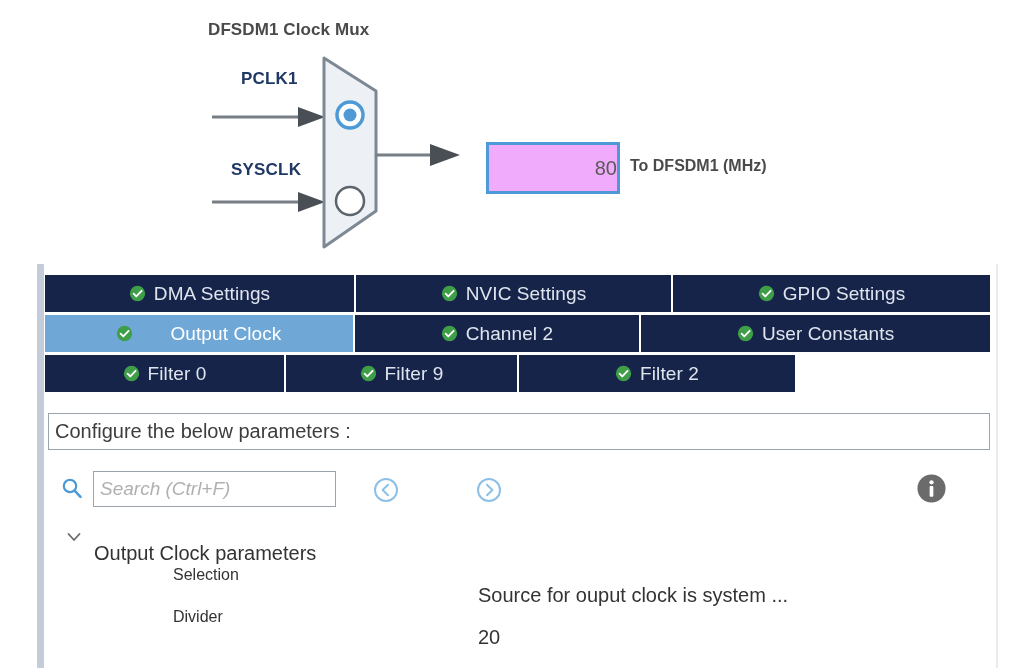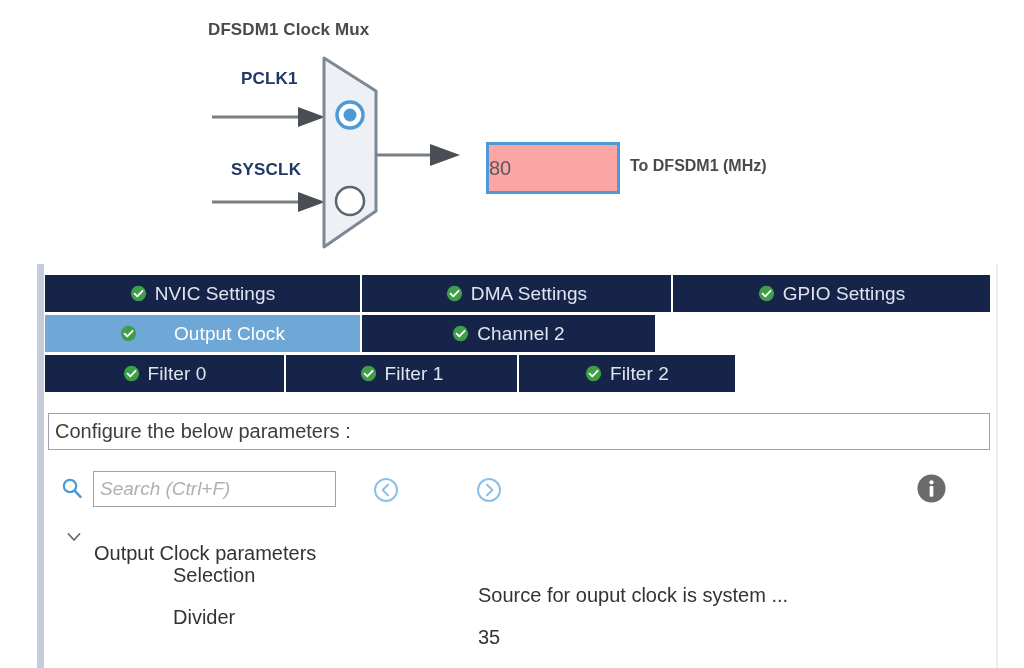--- a/index.html
+++ b/index.html
@@ -46,25 +46,25 @@
   #mux-svg {
     position: absolute;
     left: 180px; top: 55px;
   }
 
   #out-box {
     position: absolute;
     left: 486px; top: 142px;
     width: 134px; height: 52px;
     border: 3px solid #4d9ad6;
-    background: #fca5a5;
+    background: #f0abfc;
     box-sizing: border-box;
     display: flex;
     align-items: center;
-    justify-content: flex-start;
+    justify-content: flex-end;
     font-size: 20px;
     color: #5a5a5a;
   }
   #out-caption {
     position: absolute;
     left: 630px; top: 157px;
     font-size: 16px;
     font-weight: bold;
     color: #4a4a4a;
     white-space: nowrap;
@@ -207,21 +207,21 @@
   }
   .param-row {
     display: flex;
     height: 42px;
     align-items: center;
   }
   .param-name {
     width: 430px;
     padding-left: 125px;
     box-sizing: border-box;
-    font-size: 20px;
+    font-size: 16px;
     color: #333333;
     white-space: nowrap;
   }
   .param-value {
     font-size: 20px;
     color: #333333;
     white-space: nowrap;
     margin-top: 41px;
   }
 </style>
@@ -272,33 +272,33 @@
 
 <div id="panel">
 
   <div id="panel-top-rule"></div>
   <div id="panel-left-scroll"></div>
   <div id="panel-right-rule"></div>
 
   <div id="tabs">
 
     <div class="tab-row">
+      <div class="tab" style="width:311px">
+        <svg class="check" viewBox="0 0 20 20">
+          <circle cx="10" cy="10" r="9" fill="#3f9e48"></circle>
+          <path d="M5.4 10.2 L8.6 13.4 L14.8 6.9" stroke="#ffffff" stroke-width="2.2" fill="none" stroke-linecap="round" stroke-linejoin="round"></path>
+        </svg>
+        <span>DMA Settings</span>
+      </div>
       <div class="tab" style="width:317px">
         <svg class="check" viewBox="0 0 20 20">
           <circle cx="10" cy="10" r="9" fill="#3f9e48"></circle>
           <path d="M5.4 10.2 L8.6 13.4 L14.8 6.9" stroke="#ffffff" stroke-width="2.2" fill="none" stroke-linecap="round" stroke-linejoin="round"></path>
         </svg>
         <span>NVIC Settings</span>
-      </div>
-      <div class="tab" style="width:311px">
-        <svg class="check" viewBox="0 0 20 20">
-          <circle cx="10" cy="10" r="9" fill="#3f9e48"></circle>
-          <path d="M5.4 10.2 L8.6 13.4 L14.8 6.9" stroke="#ffffff" stroke-width="2.2" fill="none" stroke-linecap="round" stroke-linejoin="round"></path>
-        </svg>
-        <span>DMA Settings</span>
       </div>
       <div class="tab" style="width:317px">
         <svg class="check" viewBox="0 0 20 20">
           <circle cx="10" cy="10" r="9" fill="#3f9e48"></circle>
           <path d="M5.4 10.2 L8.6 13.4 L14.8 6.9" stroke="#ffffff" stroke-width="2.2" fill="none" stroke-linecap="round" stroke-linejoin="round"></path>
         </svg>
         <span>GPIO Settings</span>
       </div>
     </div>
 
@@ -310,38 +310,45 @@
         </svg>
         <span>Output Clock</span>
       </div>
       <div class="tab" style="width:293px">
         <svg class="check" viewBox="0 0 20 20">
           <circle cx="10" cy="10" r="9" fill="#3f9e48"></circle>
           <path d="M5.4 10.2 L8.6 13.4 L14.8 6.9" stroke="#ffffff" stroke-width="2.2" fill="none" stroke-linecap="round" stroke-linejoin="round"></path>
         </svg>
         <span>Channel 2</span>
       </div>
+      <div class="tab" style="width:357px">
+        <svg class="check" viewBox="0 0 20 20">
+          <circle cx="10" cy="10" r="9" fill="#3f9e48"></circle>
+          <path d="M5.4 10.2 L8.6 13.4 L14.8 6.9" stroke="#ffffff" stroke-width="2.2" fill="none" stroke-linecap="round" stroke-linejoin="round"></path>
+        </svg>
+        <span>User Constants</span>
+      </div>
     </div>
 
     <div class="tab-row">
       <div class="tab" style="width:241px">
         <svg class="check" viewBox="0 0 20 20">
           <circle cx="10" cy="10" r="9" fill="#3f9e48"></circle>
           <path d="M5.4 10.2 L8.6 13.4 L14.8 6.9" stroke="#ffffff" stroke-width="2.2" fill="none" stroke-linecap="round" stroke-linejoin="round"></path>
         </svg>
         <span>Filter 0</span>
       </div>
       <div class="tab" style="width:233px">
         <svg class="check" viewBox="0 0 20 20">
           <circle cx="10" cy="10" r="9" fill="#3f9e48"></circle>
           <path d="M5.4 10.2 L8.6 13.4 L14.8 6.9" stroke="#ffffff" stroke-width="2.2" fill="none" stroke-linecap="round" stroke-linejoin="round"></path>
         </svg>
-        <span>Filter 1</span>
-      </div>
-      <div class="tab" style="width:216px">
+        <span>Filter 9</span>
+      </div>
+      <div class="tab" style="width:276px">
         <svg class="check" viewBox="0 0 20 20">
           <circle cx="10" cy="10" r="9" fill="#3f9e48"></circle>
           <path d="M5.4 10.2 L8.6 13.4 L14.8 6.9" stroke="#ffffff" stroke-width="2.2" fill="none" stroke-linecap="round" stroke-linejoin="round"></path>
         </svg>
         <span>Filter 2</span>
       </div>
     </div>
 
   </div>
 
@@ -383,17 +390,17 @@
       <span id="group-label">Output Clock parameters</span>
     </div>
 
     <div class="param-row">
       <div class="param-name">Selection</div>
       <div class="param-value">Source for ouput clock is system ...</div>
     </div>
 
     <div class="param-row">
       <div class="param-name">Divider</div>
-      <div class="param-value">35</div>
+      <div class="param-value">20</div>
     </div>
 
   </div>
 </div>
 
 </body></html>

